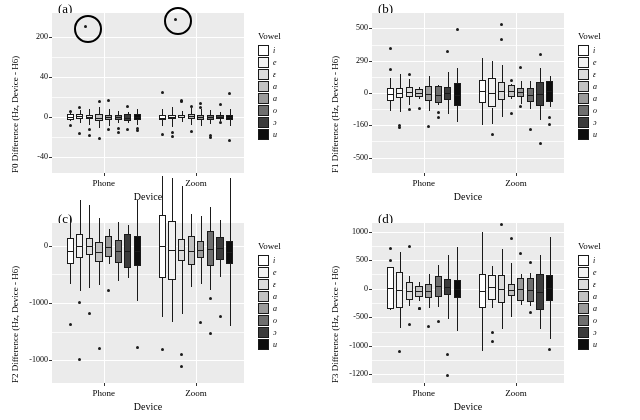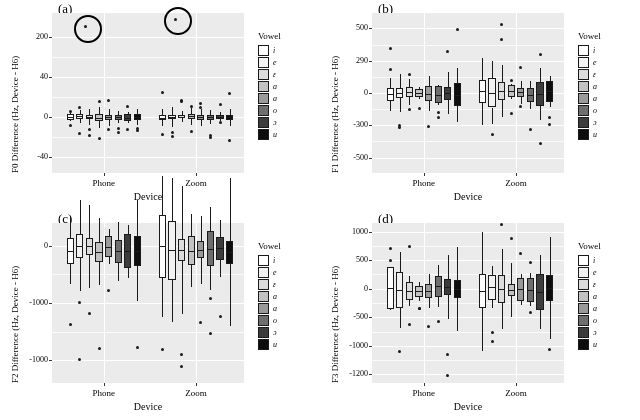--- a/index.html
+++ b/index.html
@@ -194,21 +194,21 @@
       </div>
     </div>
     <div class="panel" style="left:320px;top:0px;width:320px;height:210px;">
       <div class="panel-label" style="left:58px;top:1px;">(b)</div>
       <div class="ylab" style="left:10px;top:173px;">F1 Difference (Hz, Device - H6)</div>
       <div class="plotbg" style="left:52px;top:13px;width:192px;height:160px;"></div>
       <div class="grid-major" style="left:52px;top:157.51612903225805px;width:192px;height:1px;"></div>
       <div class="ytick" style="left:16px;top:152.51612903225805px;width:32px;">-500</div>
       <div class="tickmark" style="left:49px;top:157.51612903225805px;width:3px;height:1px;"></div>
       <div class="grid-major" style="left:52px;top:125.25806451612902px;width:192px;height:1px;"></div>
-      <div class="ytick" style="left:16px;top:120.25806451612902px;width:32px;">-300</div>
+      <div class="ytick" style="left:16px;top:120.25806451612902px;width:32px;">-160</div>
       <div class="tickmark" style="left:49px;top:125.25806451612902px;width:3px;height:1px;"></div>
       <div class="grid-major" style="left:52px;top:93px;width:192px;height:1px;"></div>
       <div class="ytick" style="left:16px;top:88px;width:32px;">0</div>
       <div class="tickmark" style="left:49px;top:93px;width:3px;height:1px;"></div>
       <div class="grid-major" style="left:52px;top:60.74193548387096px;width:192px;height:1px;"></div>
       <div class="ytick" style="left:16px;top:55.74193548387096px;width:32px;">290</div>
       <div class="tickmark" style="left:49px;top:60.74193548387096px;width:3px;height:1px;"></div>
       <div class="grid-major" style="left:52px;top:28.48387096774195px;width:192px;height:1px;"></div>
       <div class="ytick" style="left:16px;top:23.48387096774195px;width:32px;">500</div>
       <div class="tickmark" style="left:49px;top:28.48387096774195px;width:3px;height:1px;"></div>

